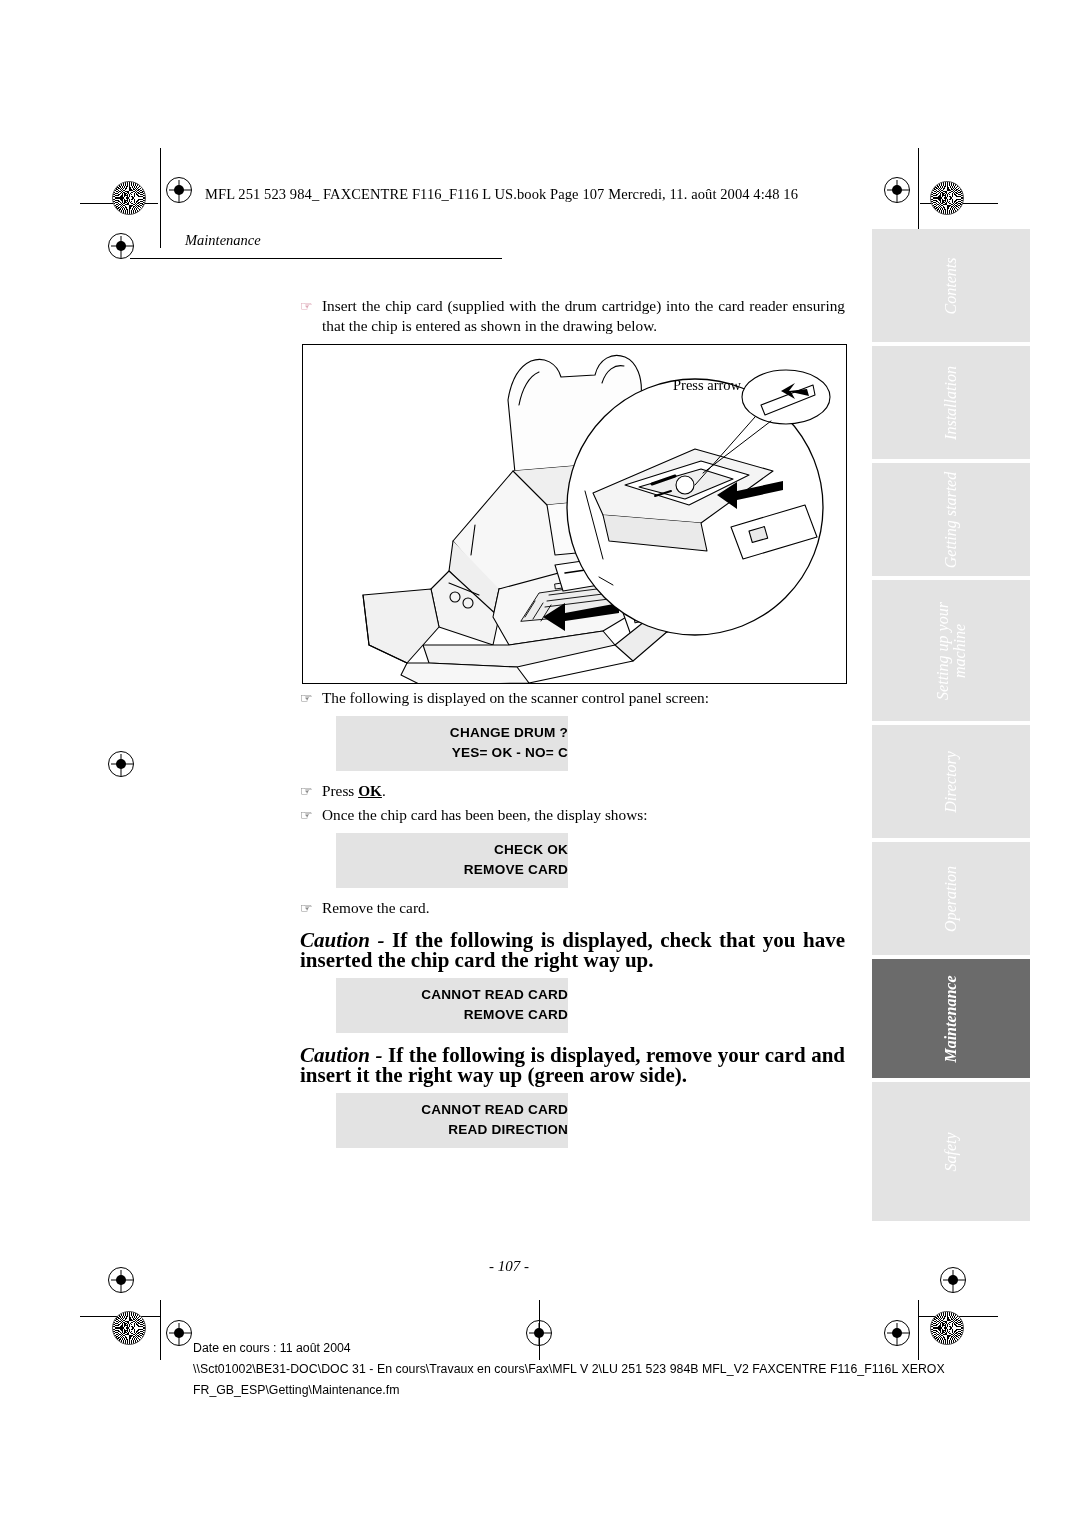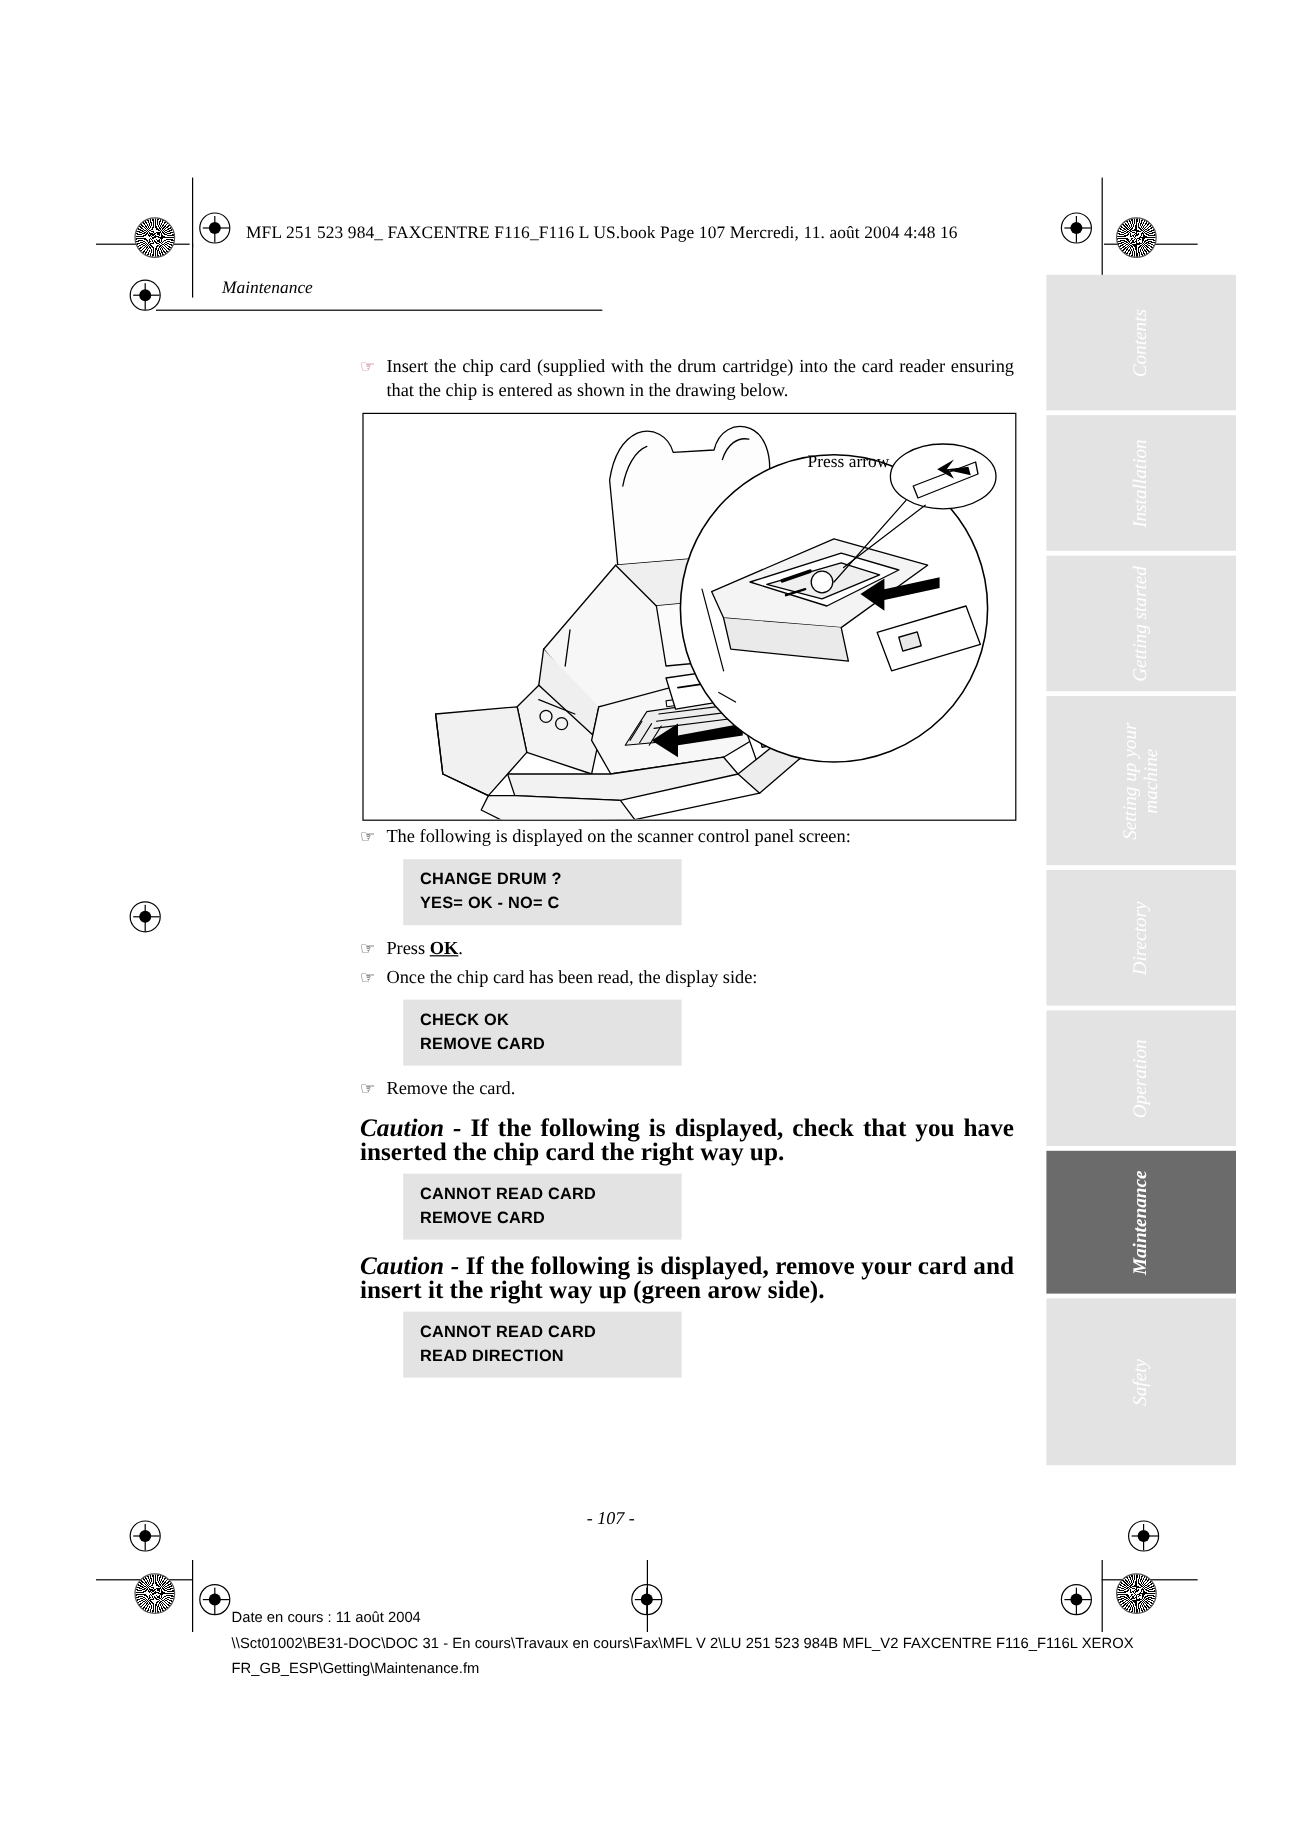--- a/index.html
+++ b/index.html
@@ -120,20 +120,21 @@
     background: #e3e3e3;
     width: 218px;
     padding: 7px 0 8px 14px;
     margin: 8px 0 10px 36px;
     font-family: "Liberation Sans", sans-serif;
     font-weight: bold;
     font-size: 13.6px;
     line-height: 20px;
     letter-spacing: 0.2px;
     box-sizing: content-box;
+    text-align: right;
   }
   .caution {
     font-size: 21px;
     line-height: 20px;
     font-weight: bold;
     margin-top: 12px;
     text-align: justify;
   }
   .caution .cword {
     font-style: italic;
@@ -266,21 +267,21 @@
       <div>YES= OK - NO= C</div>
     </div>
 
     <div class="bullet-row">
       <span class="hand">☞</span>
       <span class="bullet-text"><span>Press </span><b>OK</b><span>.</span></span>
     </div>
 
     <div class="bullet-row">
       <span class="hand">☞</span>
-      <span class="bullet-text">Once the chip card has been read, the display side:</span>
+      <span class="bullet-text">Once the chip card has been been, the display shows:</span>
     </div>
 
     <div class="lcd">
       <div>CHECK OK</div>
       <div>REMOVE CARD</div>
     </div>
 
     <div class="bullet-row">
       <span class="hand">☞</span>
       <span class="bullet-text">Remove the card.</span>

